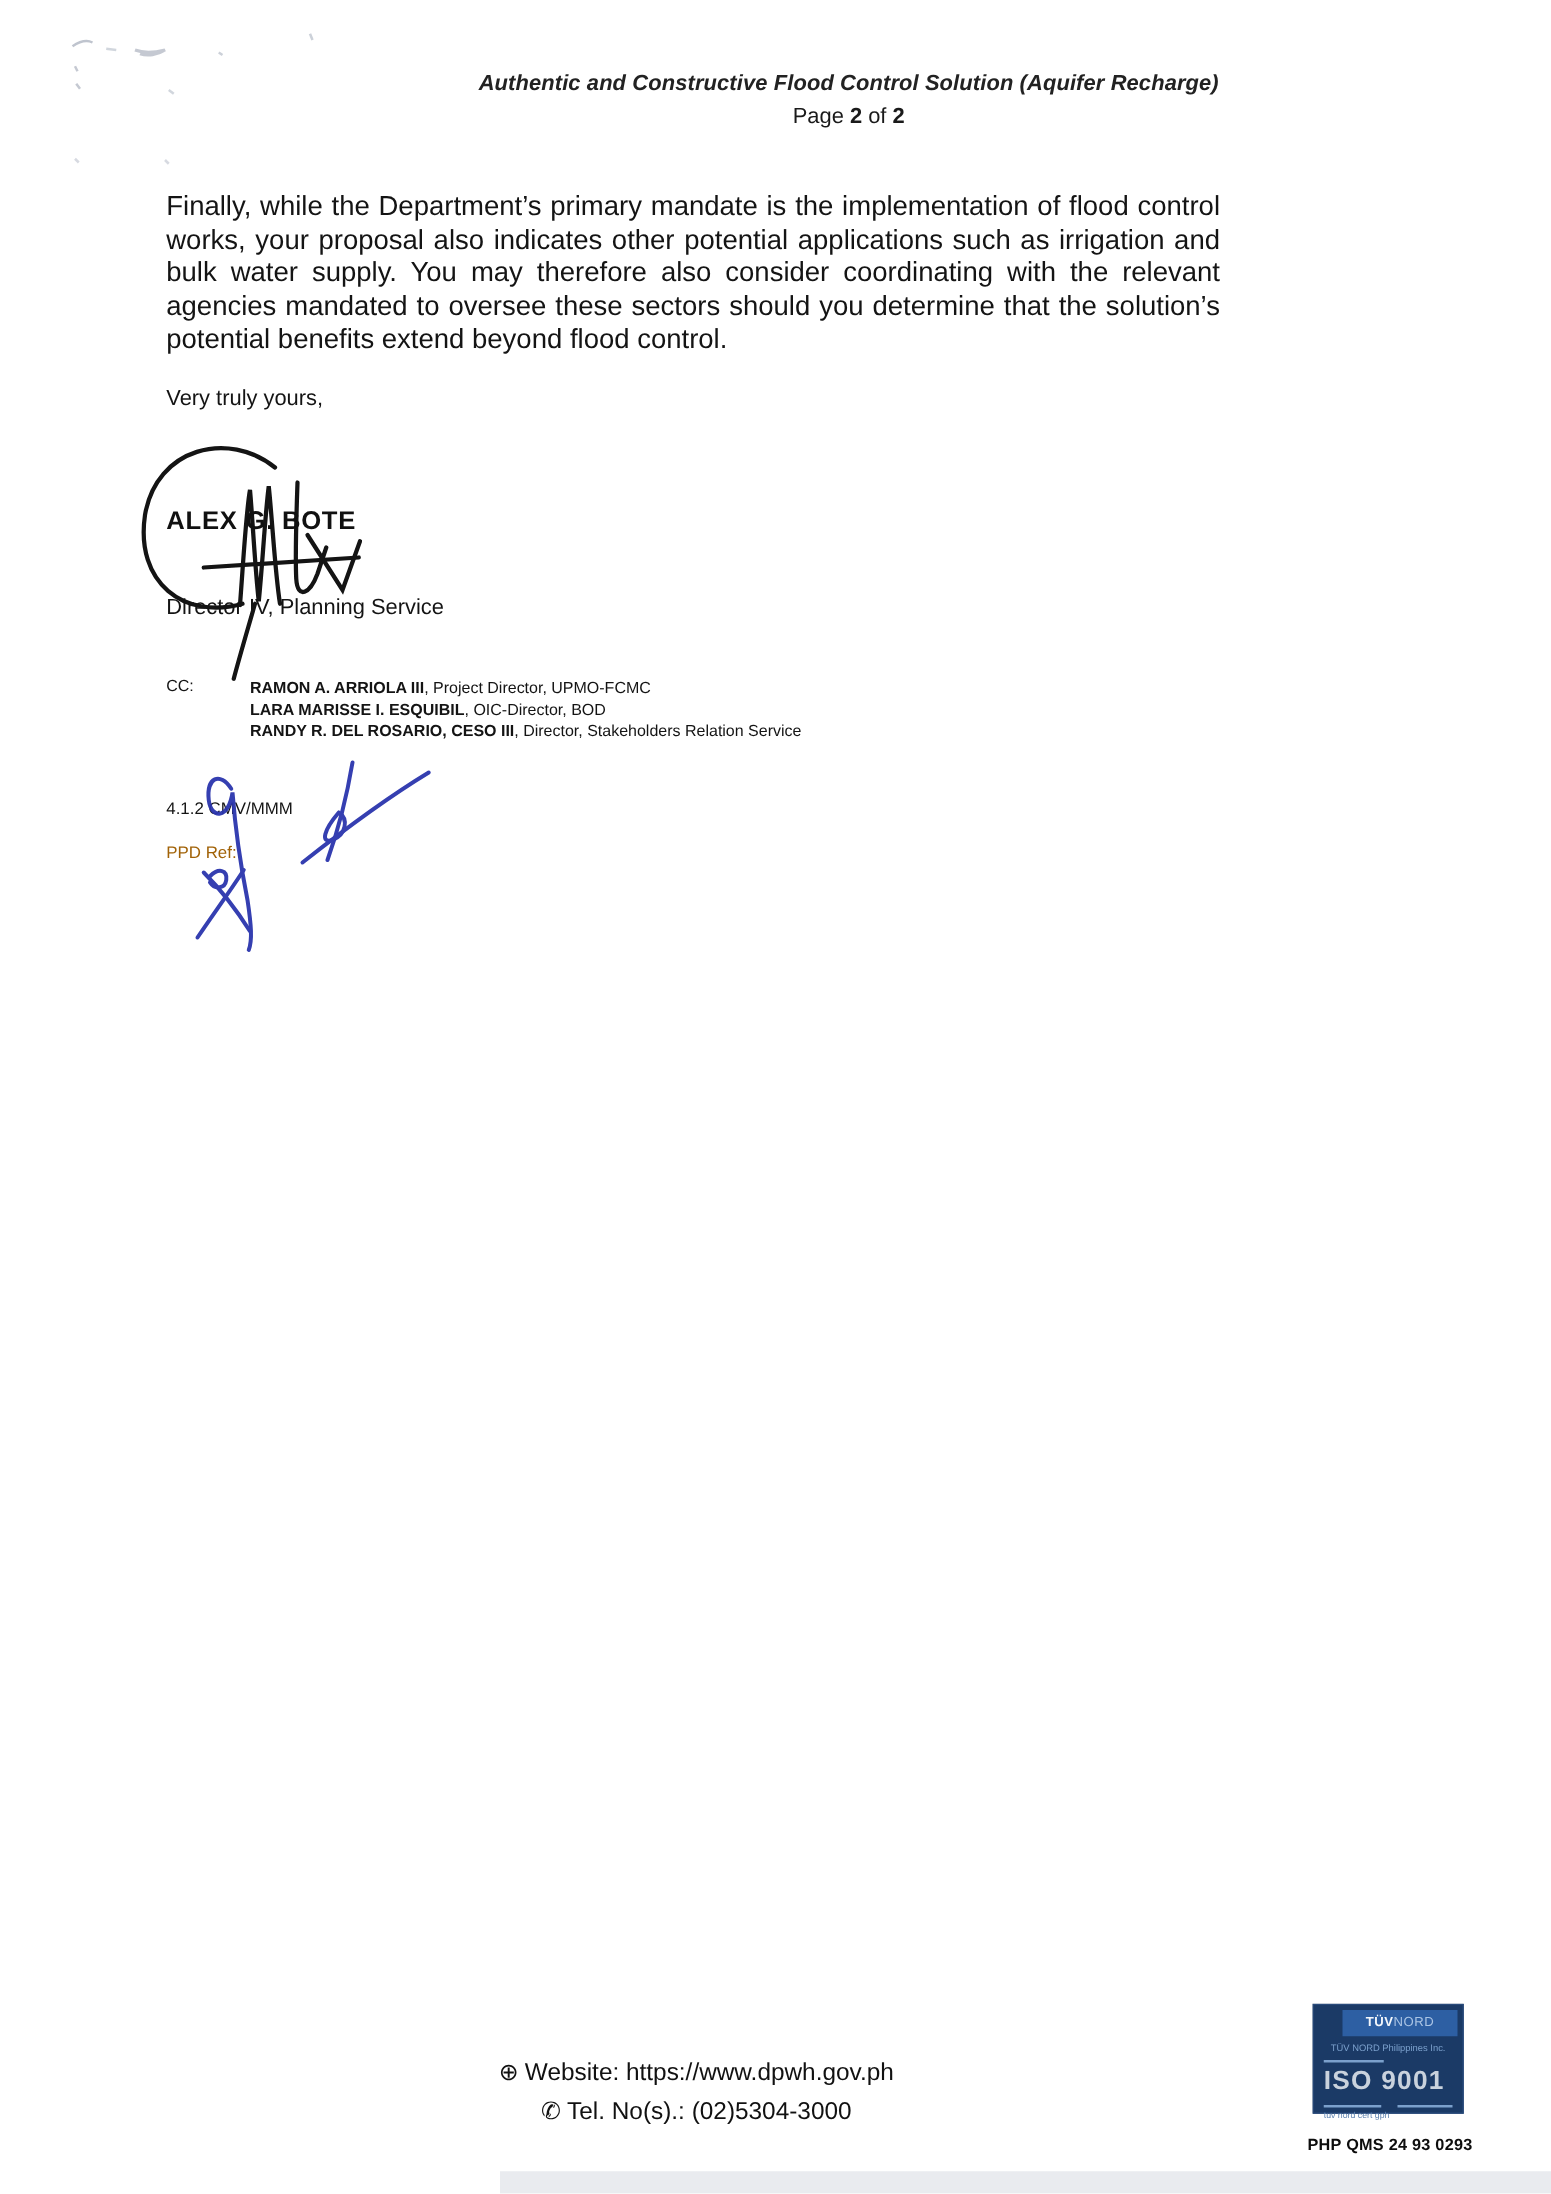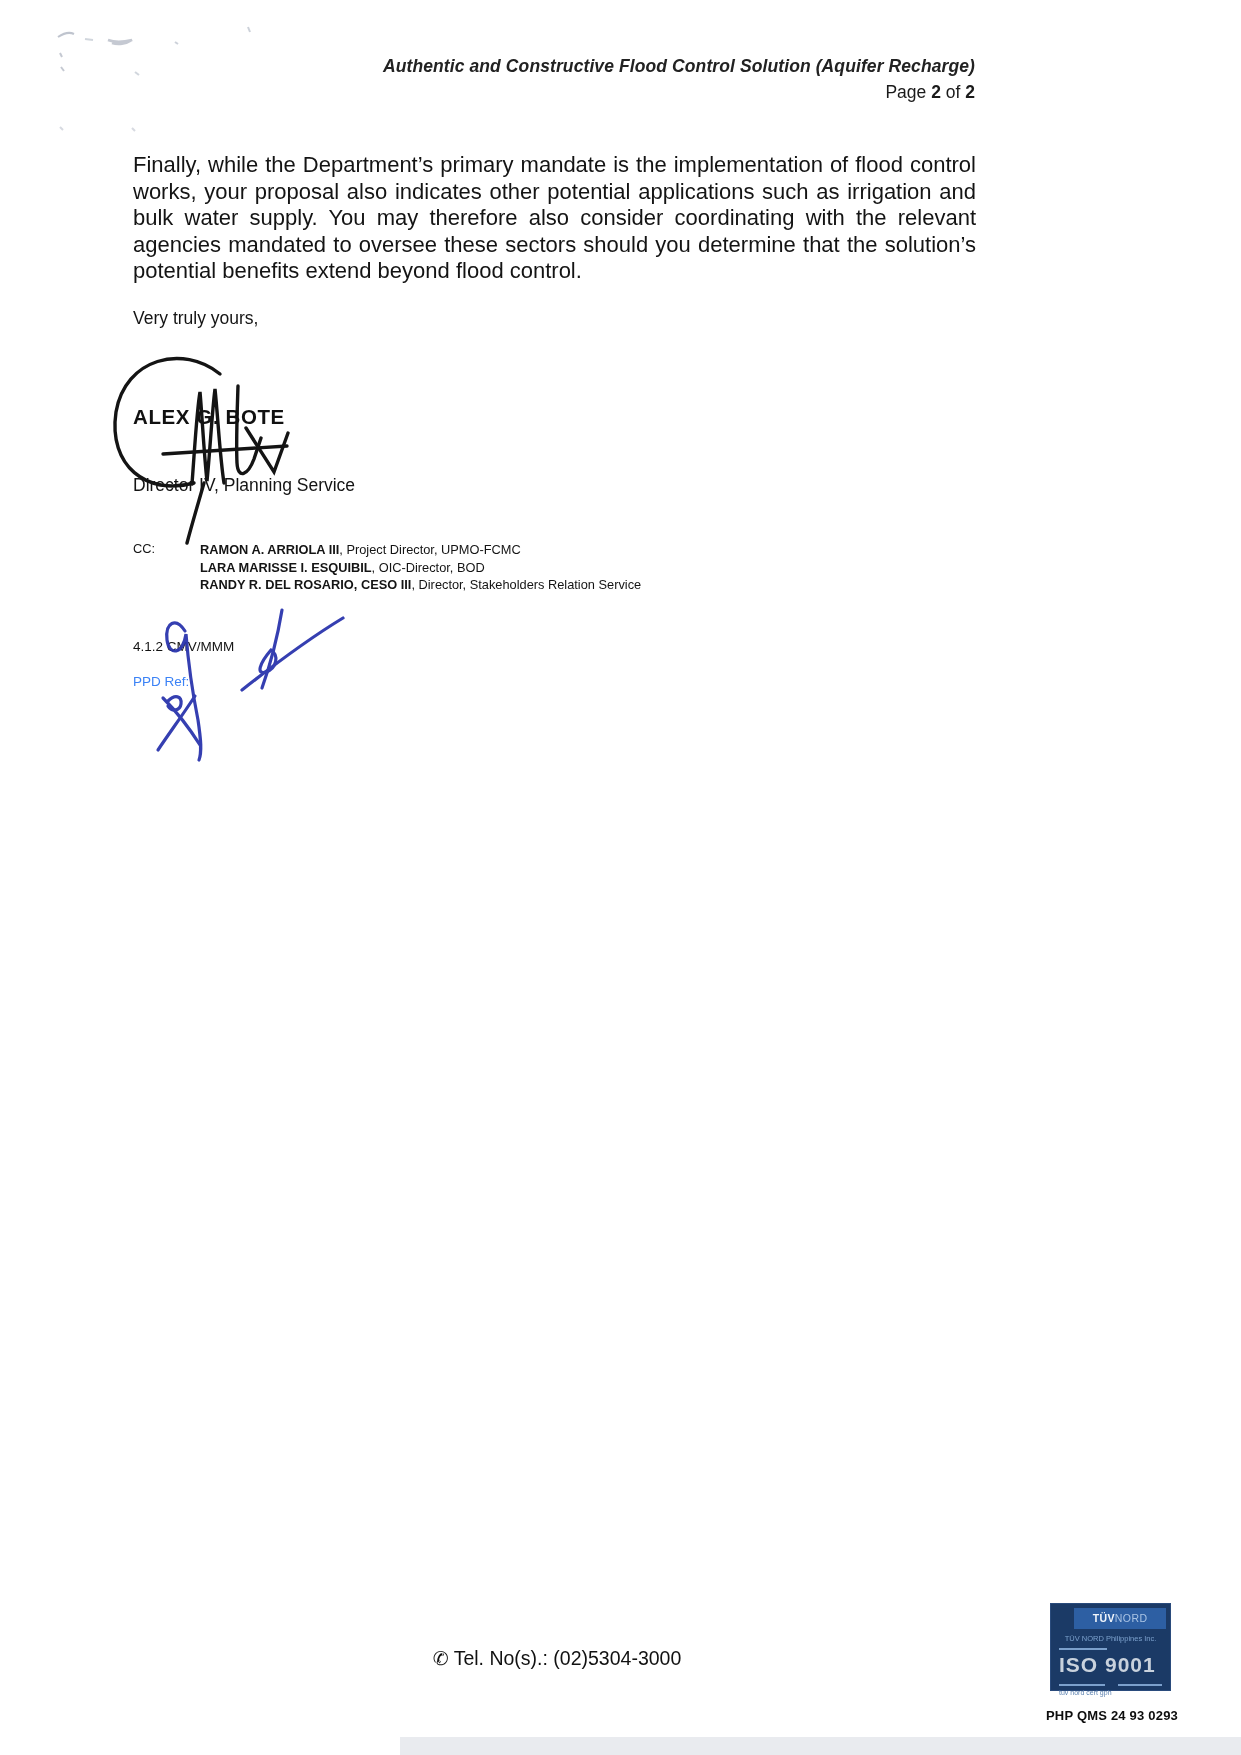--- a/index.html
+++ b/index.html
@@ -2,21 +2,21 @@
 <html><head>
 <meta charset="utf-8">
 <style>
   html,body { margin:0; padding:0; background:#ffffff; }
   .page {
     position:relative; width:1241px; height:1755px; background:#ffffff;
     font-family:"Liberation Sans", sans-serif; color:#1a1a1a; overflow:hidden;
   }
 
   
-  .doc-header { position:absolute; top:56px; right:266px; text-align:right; }
+  .doc-header { position:absolute; top:56px; right:266px; text-align:center; }
   .doc-subject { font-size:17.5px; font-weight:bold; font-style:italic; color:#222; letter-spacing:.1px; }
   .doc-pageline { font-size:17.5px; margin-top:5px; color:#1a1a1a; }
   .doc-pageline b { font-weight:bold; }
 
   
   .body-par {
     position:absolute; top:152px; left:133px; width:843px;
     font-size:22px; line-height:26.5px; text-align:justify; color:#141414;
   }
   .closing { position:absolute; top:308px; left:133px; font-size:17.5px; color:#141414; }
@@ -25,21 +25,21 @@
   .sig-title { position:absolute; top:431px; left:133px; font-size:17.5px; color:#141414;margin-top:44px; }
 
   
   .cc { position:absolute; top:541px; left:133px; display:flex; font-size:12.8px; color:#141414; }
   .cc-label { width:67px; }
   .cc-entries { line-height:17.5px; }
   .cc-name { font-weight:bold; }
 
   
   .ref-code { position:absolute; top:639px; left:133px; font-size:13.5px; color:#141414; }
-  .ppd-ref  { position:absolute; top:674px; left:133px; font-size:13.5px; color:#3b82f6; }
+  .ppd-ref  { position:absolute; top:674px; left:133px; font-size:13.5px; color:#a16207; }
 
   
   .ink { position:absolute; pointer-events:none; }
 
   
   .footer { position:absolute; top:1643px; left:133px; width:848px; text-align:center; font-size:19.5px; line-height:30px; color:#111; }
   .footer .icon { font-size:19px; margin-right:5px; }
 
   
   .badge { position:absolute; left:1050px; top:1603px; width:121px; height:88px; background:#1b3a66; box-shadow:0 0 0 1px #2a4b7c inset; }
@@ -120,20 +120,24 @@
       <path d="M 152 12 C 148 36 142 62 132 90"></path>
       <path d="M 141 52 C 129 66 126 77 136 74 C 147 70 149 57 141 52"></path>
       <path d="M 33 100 C 45 112 58 128 70 147"></path>
       <path d="M 65 98 C 52 118 40 134 28 152"></path>
       <path d="M 38 103 C 45 96 52 98 51 106 C 50 113 42 114 38 108"></path>
     </g>
   </svg>
 
   <div class="footer">
     <div>
+      <span class="icon">⊕</span><span>Website:</span>
+      <span>https://www.dpwh.gov.ph</span>
+    </div>
+    <div>
       <span class="icon">✆</span><span>Tel. No(s).:</span>
       <span>(02)5304-3000</span>
     </div>
   </div>
 
   <div class="badge">
     <div class="badge-banner">
       <span class="b1">TÜV</span><span class="b2">NORD</span>
     </div>
     <div class="badge-sub">TÜV NORD Philippines Inc.</div>

